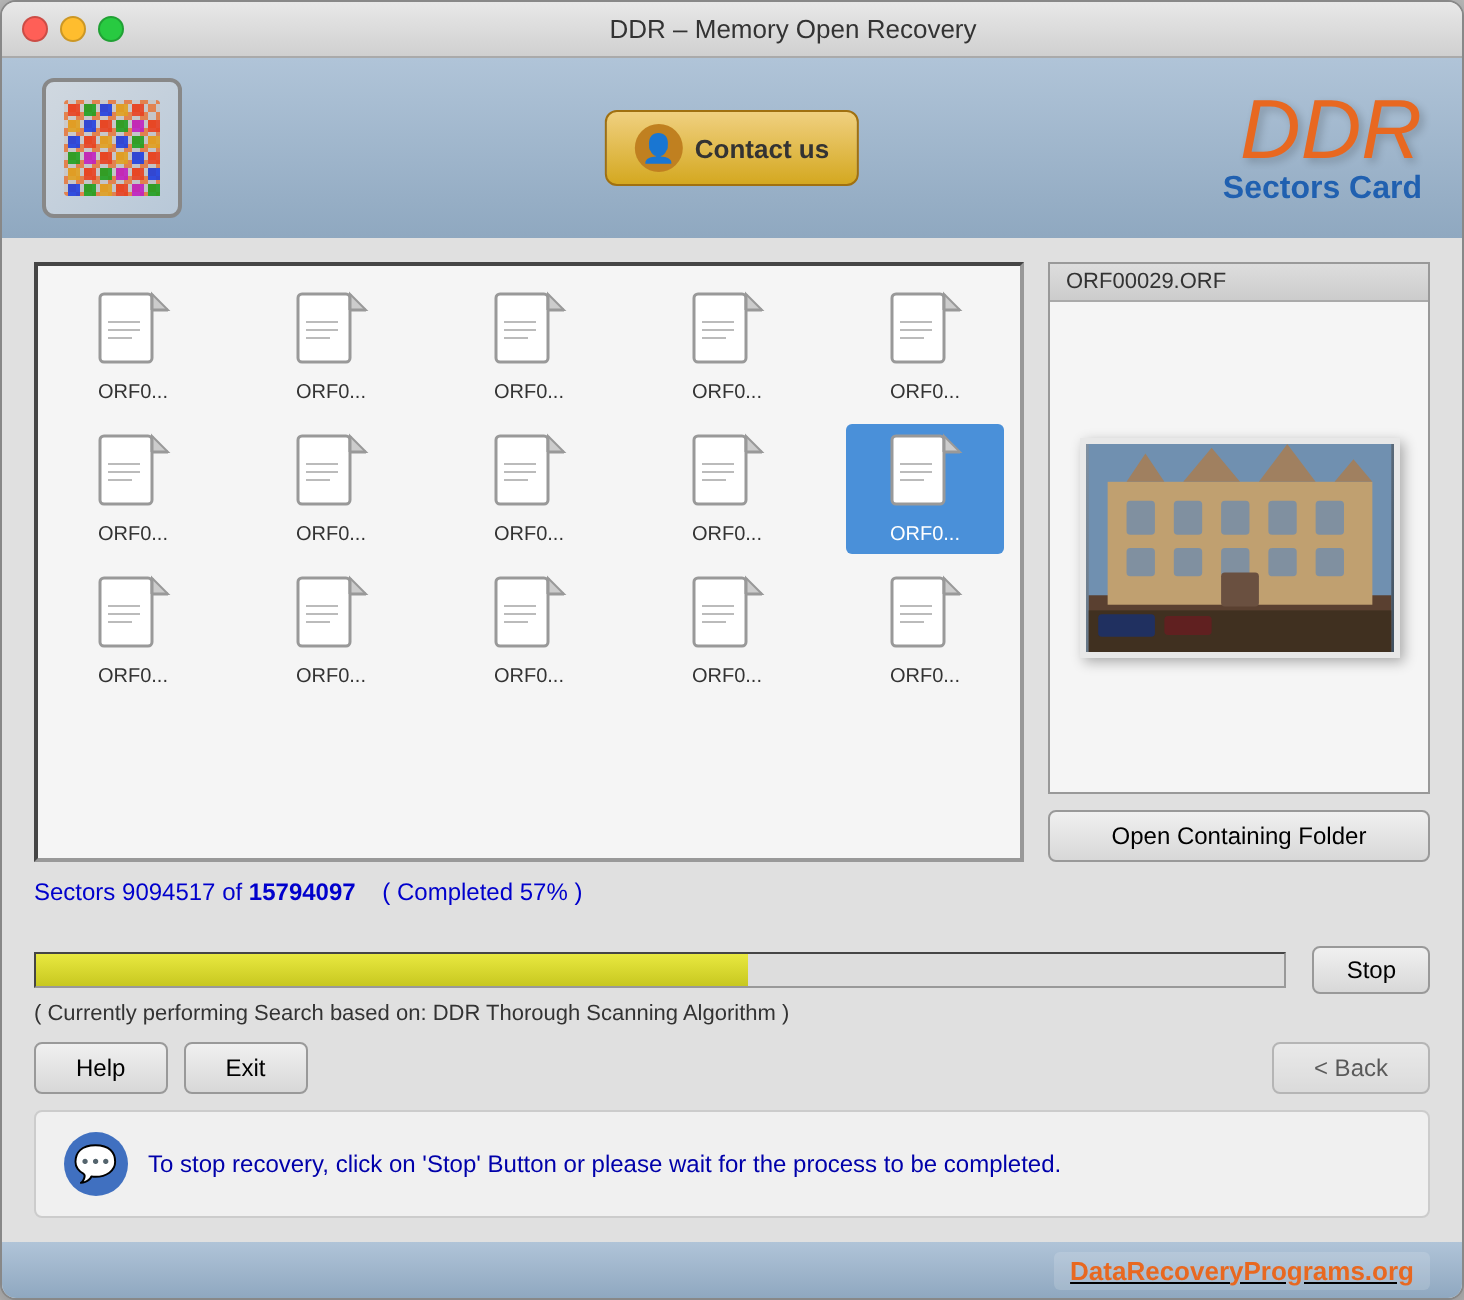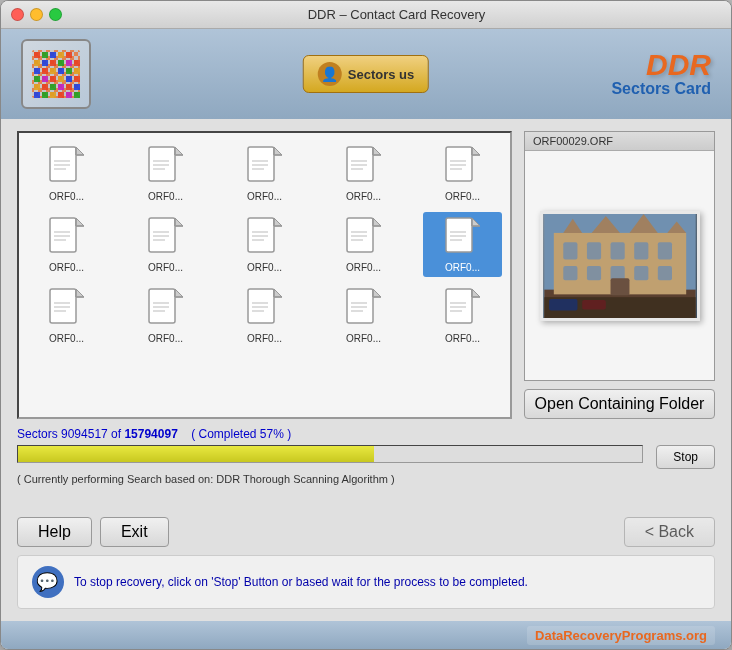--- a/index.html
+++ b/index.html
@@ -104,22 +104,22 @@
       justify-content: center;
       color: #fff;
       font-size: 14px;
     }
     .brand-area {
       position: absolute;
       right: 20px;
       text-align: right;
     }
     .brand-ddr {
-      font-size: 30px;
-      font-weight: 700;
+      font-size: 42px;
+      font-weight: 400;
       color: #e86820;
       font-style: italic;
       line-height: 1;
       text-shadow: 2px 2px 4px rgba(0,0,0,0.2);
     }
     .brand-subtitle {
       font-size: 16px;
       color: #2060b0;
       font-weight: 700;
     }
@@ -231,40 +231,40 @@
       width: 100%;
       height: 100%;
     }
     .open-folder-btn {
       width: 100%;
       padding: 5px 0;
       background: linear-gradient(to bottom, #f0f0f0, #d8d8d8);
       border: 1px solid #999;
       border-radius: 4px;
       cursor: pointer;
-      font-size: 16px;
+      font-size: 12px;
       text-align: center;
     }
 
     
     .progress-area {
       background: #e0e0e0;
       flex-shrink: 0;
     }
     .sectors-text {
       font-size: 12px;
       color: #000;
-      margin-bottom: 4px;
+      margin-bottom: 20px;
     }
     .sectors-text span {
       color: #0000cc;
     }
     .progress-row {
       display: flex;
-      align-items: flex-start;
+      align-items: center;
       gap: 13px;
       margin-bottom: 4px;
     }
     .progress-bar-container {
       flex: 1;
       height: 18px;
       border: 1px inset #999;
       background: #ddd;
       overflow: hidden;
     }
@@ -278,37 +278,37 @@
       background: linear-gradient(to bottom, #f0f0f0, #d8d8d8);
       border: 1px solid #999;
       border-radius: 4px;
       cursor: pointer;
       font-size: 12px;
       white-space: nowrap;
     }
     .scanning-text {
       font-size: 11px;
       color: #333;
-      margin-bottom: 24px;
+      margin-bottom: 0;
     }
 
     
     .bottom-buttons {
       display: flex;
       align-items: center;
       gap: 8px;
       flex-shrink: 0;
     }
     .nav-btn {
       padding: 5px 20px;
       background: linear-gradient(to bottom, #f0f0f0, #d8d8d8);
       border: 1px solid #999;
       border-radius: 4px;
       cursor: pointer;
-      font-size: 16px;
+      font-size: 12px;
     }
     .nav-btn.disabled {
       opacity: 0.6;
       cursor: default;
     }
     .spacer { flex: 1; }
 
     
     .info-bar {
       background: #f0f0f0;
@@ -339,20 +339,21 @@
 
     
     .footer {
       background: linear-gradient(to bottom, #b0c4d8, #8fa8c0);
       height: 28px;
       display: flex;
       align-items: center;
       justify-content: flex-end;
       padding: 0 16px;
       flex-shrink: 0;
+      text-decoration: underline;
     }
     .footer-brand {
       font-size: 13px;
       font-weight: 700;
       color: #e86820;
       background: rgba(255,255,255,0.15);
       padding: 2px 8px;
       border-radius: 3px;
     }
   </style>
@@ -360,21 +361,21 @@
 <body>
 
 <div class="window">
 
   <div class="titlebar">
     <div class="traffic-lights">
       <div class="traffic-light tl-close"></div>
       <div class="traffic-light tl-min"></div>
       <div class="traffic-light tl-max"></div>
     </div>
-    <div class="window-title">DDR – Contact Card Recovery</div>
+    <div class="window-title">DDR – Memory Open Recovery</div>
   </div>
 
   <div class="header-area">
     <div class="app-logo-box">
       <svg width="52" height="52" viewBox="0 0 52 52">
         <defs>
           <pattern id="checker" width="8" height="8" patternUnits="userSpaceOnUse">
             <rect width="8" height="8" fill="#d4804020"></rect>
             <rect width="4" height="4" fill="#e87030" opacity="0.8"></rect>
             <rect x="4" y="4" width="4" height="4" fill="#e87030" opacity="0.8"></rect>
@@ -416,21 +417,21 @@
         <rect x="12" y="44" width="6" height="6" fill="#20a020" opacity="0.9"></rect>
         <rect x="20" y="44" width="6" height="6" fill="#e0a020" opacity="0.9"></rect>
         <rect x="28" y="44" width="6" height="6" fill="#e84020" opacity="0.9"></rect>
         <rect x="36" y="44" width="6" height="6" fill="#c020c0" opacity="0.9"></rect>
         <rect x="44" y="44" width="6" height="6" fill="#20a020" opacity="0.9"></rect>
       </svg>
     </div>
 
     <div class="contact-btn">
       <div class="contact-icon">👤</div>
-      <span>Sectors us</span>
+      <span>Contact us</span>
     </div>
 
     <div class="brand-area">
       <div class="brand-ddr">DDR</div>
       <div class="brand-subtitle">Sectors Card</div>
     </div>
   </div>
 
   <div class="main-content">
 
@@ -714,21 +715,21 @@
 
     <div class="bottom-buttons">
       <button class="nav-btn">Help</button>
       <button class="nav-btn">Exit</button>
       <div class="spacer"></div>
       <button class="nav-btn disabled">&lt; Back</button>
     </div>
 
     <div class="info-bar">
       <div class="info-icon">💬</div>
-      <div class="info-text">To stop recovery, click on 'Stop' Button or based wait for the process to be completed.</div>
+      <div class="info-text">To stop recovery, click on 'Stop' Button or please wait for the process to be completed.</div>
     </div>
 
   </div>
 
   <div class="footer">
     <div class="footer-brand">DataRecoveryPrograms.org</div>
   </div>
 
 </div>
 

